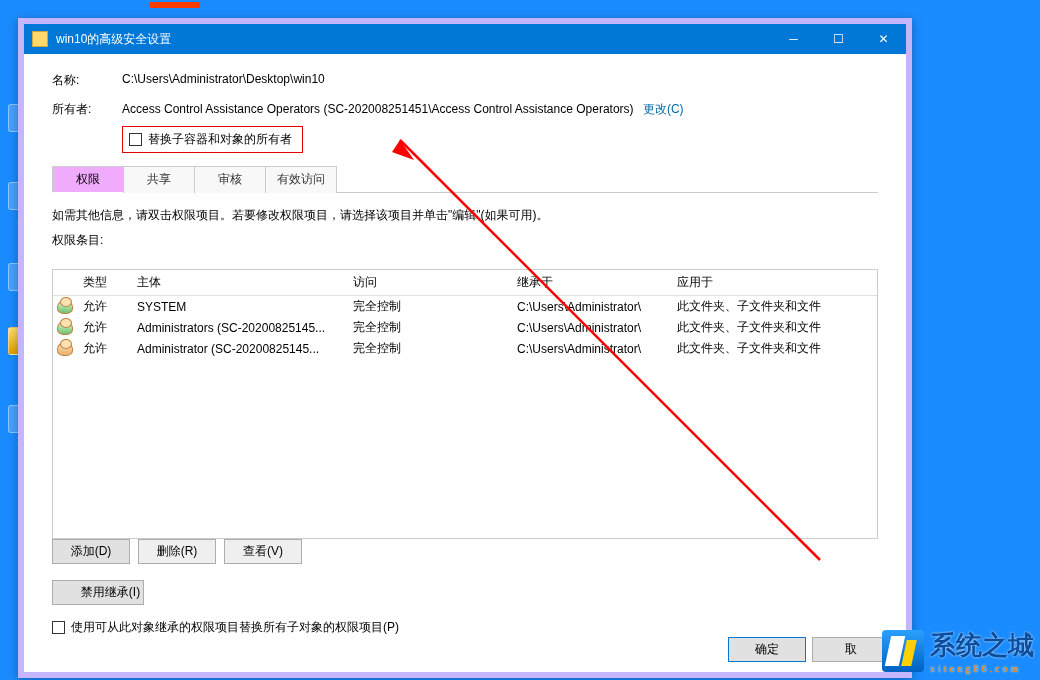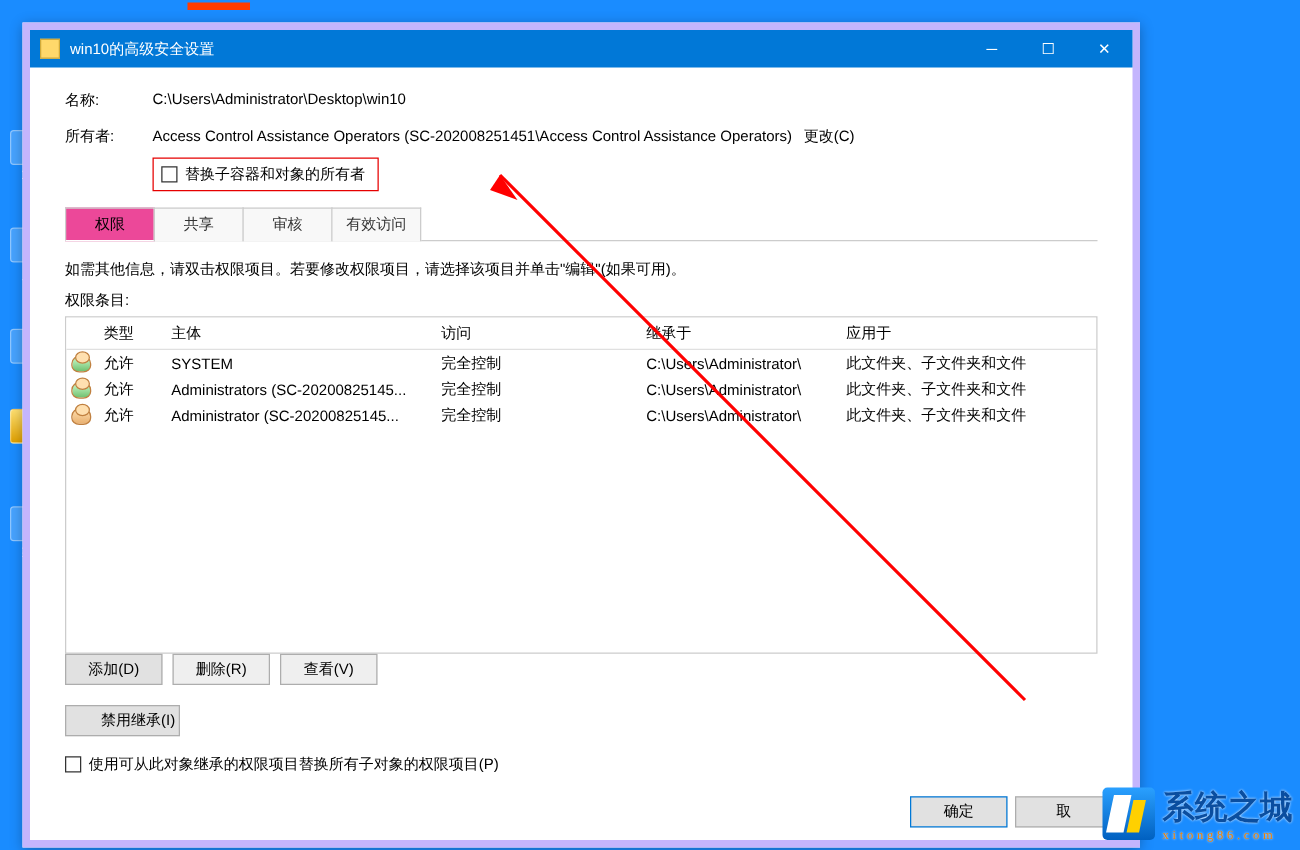--- a/index.html
+++ b/index.html
@@ -53,21 +53,21 @@
   .content {
     flex:1;
     padding: 18px 28px 10px 28px;
     color:#000;
     position: relative;
     overflow: hidden;
   }
   .row-line { display:flex; align-items:flex-start; margin-bottom:12px; font-size:12px; }
   .row-line .lbl { width:70px; }
   .row-line .val { flex:1; }
-  .link { color:#000000; cursor:pointer; margin-left:6px; }
+  .link { color:#0369a1; cursor:pointer; margin-left:6px; }
   .replace-owner-box {
     border:1px solid #e60000;
     padding:4px 10px 4px 6px;
     display:inline-flex;
     align-items:center;
     gap:6px;
     margin-top:2px;
   }
   .chk { width:13px; height:13px; border:1px solid #333; display:inline-block; background:#fff; }
   .tabs {
@@ -80,24 +80,24 @@
     width:72px;
     text-align:center;
     border:1px solid #ccc;
     border-bottom:none;
     background:#fff;
     margin-right:-1px;
     cursor:pointer;
     position:relative;
     top:1px;
   }
-  .tab.active { background:#ec4899; border-bottom:1px solid #fff; }
+  .tab.active { background:#f0abfc; border-bottom:1px solid #fff; }
   .tab:not(.active){ background:#f8f8f8; color:#333; }
   .instruction { margin:14px 0 8px; }
-  .entries-label { margin-bottom:4px; }
+  .entries-label { margin-bottom:20px; }
   .perm-table {
     border:1px solid #ccc;
     height:270px;
     overflow:auto;
   }
   .perm-header, .perm-row {
     display:grid;
     grid-template-columns: 26px 54px 216px 164px 160px 200px;
     align-items:center;
     padding:2px 4px;

